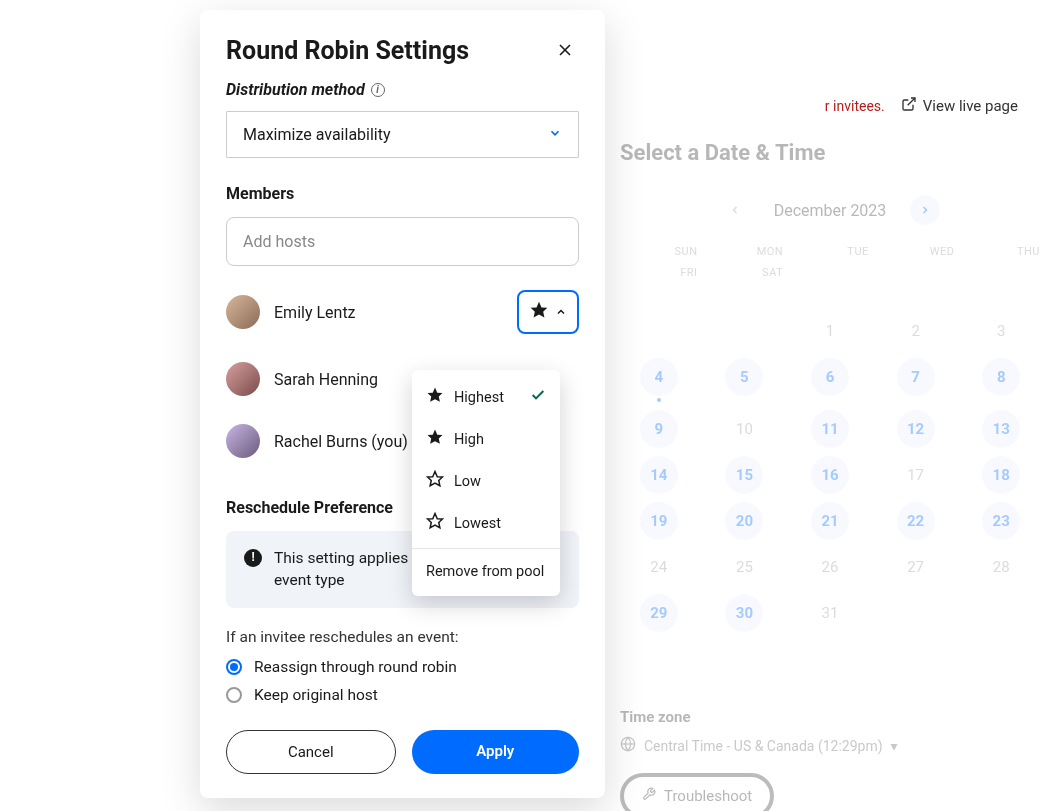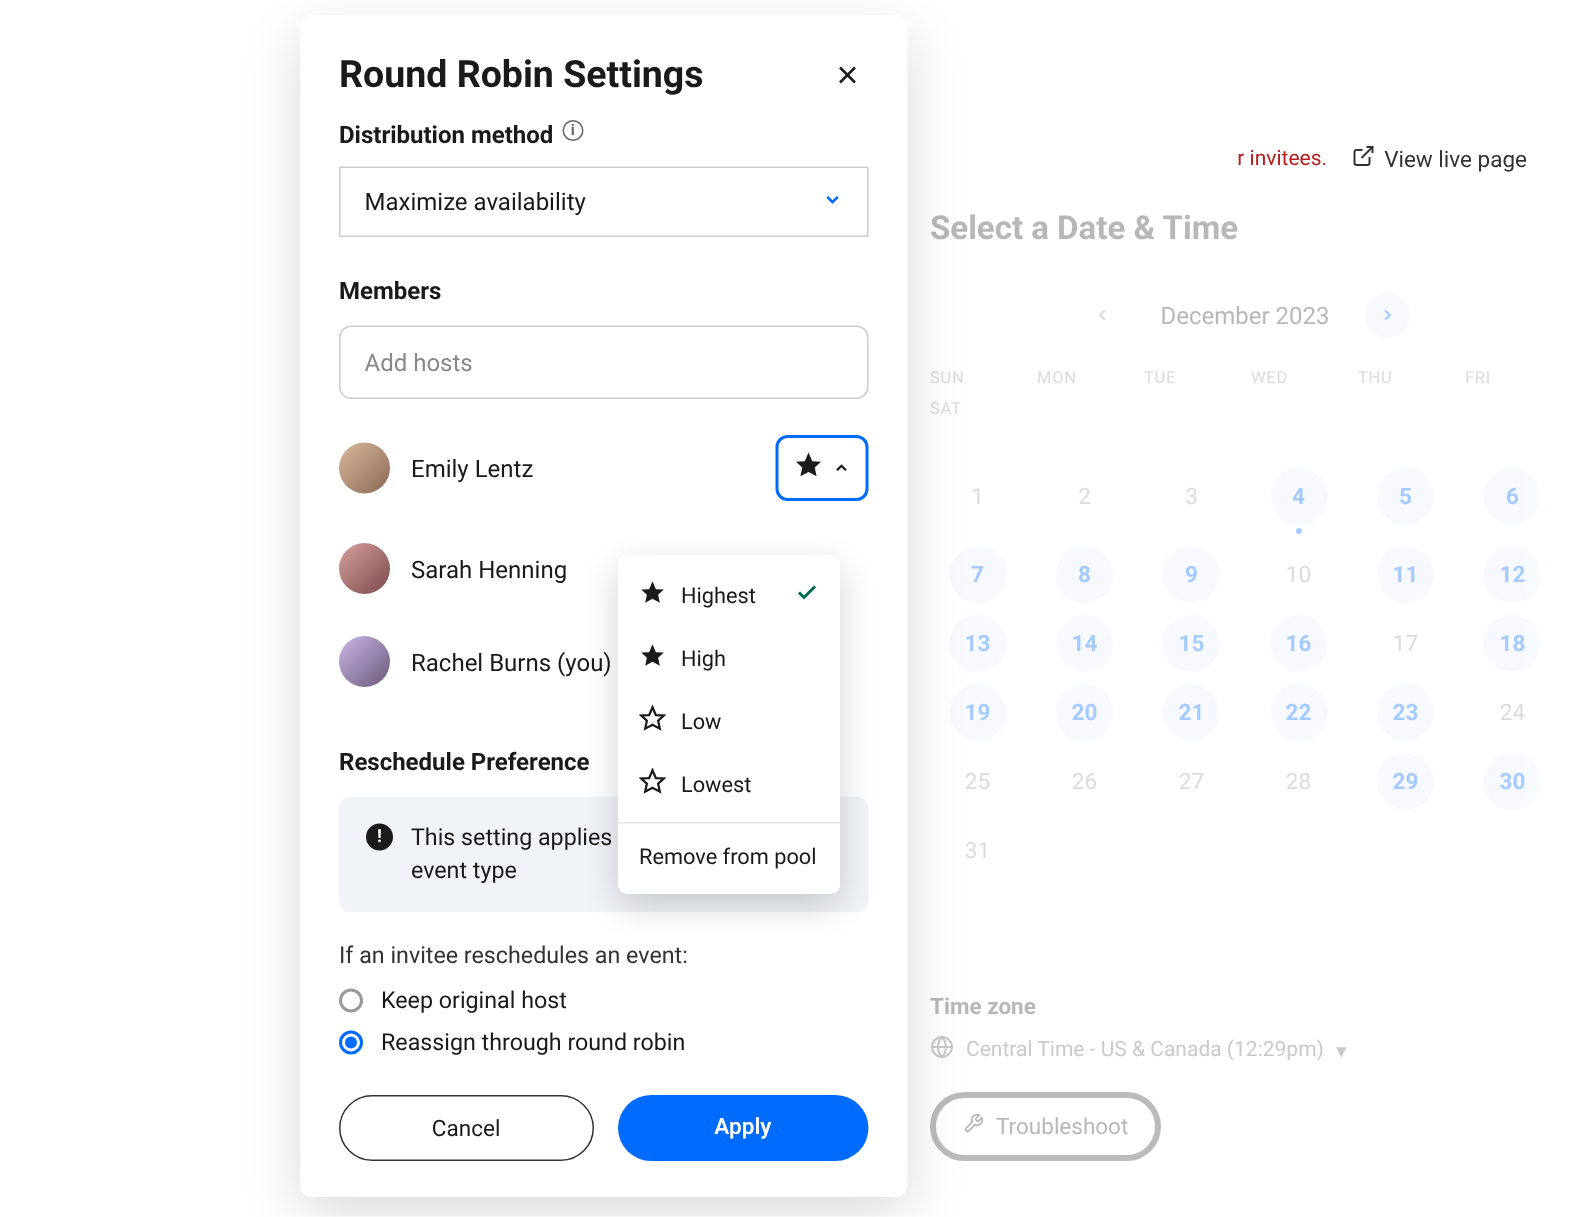--- a/index.html
+++ b/index.html
@@ -41,21 +41,21 @@
       left: 620px;
       width: 420px;
       opacity: 0.35;
       pointer-events: none;
     }
     .select-date-title { font-size: 22px; font-weight: 700; color: #333; margin-bottom: 30px; }
     .cal-nav { display: flex; align-items: center; justify-content: center; gap: 24px; margin-bottom: 20px; }
     .cal-chev { width: 30px; height: 30px; display:flex; align-items:center; justify-content:center; }
     .cal-chev.next { background: #e9f0ff; border-radius: 50%; }
     .cal-month { font-size: 16px; color: #333; }
-    .cal-grid { display: grid; grid-template-columns: repeat(6, 1fr); gap: 8px; text-align: left; }
+    .cal-grid { display: grid; grid-template-columns: repeat(5, 1fr); gap: 8px; text-align: right; }
     .cal-dow { font-size: 11px; color: #999; letter-spacing: 0.5px; }
     .cal-day { width: 38px; height: 38px; display: flex; align-items:center; justify-content:center; border-radius: 50%; font-size: 15px; color: #999; margin: 0 auto; }
     .cal-day.avail { background: #e9f0ff; color: #006bff; font-weight: 700; }
     .cal-today-dot { width:4px; height:4px; background:#006bff; border-radius:50%; margin: 2px auto 0; }
     .tz-section { margin-top: 30px; }
     .tz-title { font-weight: 700; font-size: 15px; margin-bottom: 10px; color: #333; }
     .tz-row { display: flex; align-items: center; gap: 8px; color: #666; font-size: 14px; }
     .troubleshoot-btn { margin-top: 18px; border: 4px solid #404040; border-radius: 24px; padding: 10px 18px; display: inline-flex; align-items:center; gap: 8px; color: #333; font-size: 15px; }
 
     .modal {
@@ -64,21 +64,21 @@
       left: 200px;
       width: 405px;
       background: #fff;
       border-radius: 8px;
       box-shadow: 0 12px 40px rgba(0,0,0,0.15);
       padding: 26px 26px 24px 26px;
     }
     .modal-header { display:flex; align-items:flex-start; justify-content:space-between; }
     .modal-title { font-size: 25px; font-weight: 700; }
     .close-x { cursor:pointer; padding:4px; }
-    .sub-label { display:flex; align-items:flex-start; gap: 6px; font-weight:700; font-size:16px; margin-top: 12px; }
+    .sub-label { display:flex; align-items:center; gap: 6px; font-weight:700; font-size:16px; margin-top: 12px; font-style: italic; }
     .info-circle { width:14px; height:14px; border:1.5px solid #666; border-radius:50%; display:inline-flex; align-items:center; justify-content:center; font-size:10px; color:#666; font-weight:700; }
     .select-box {
       margin-top: 12px;
       border: 1px solid #ccc;
       border-radius: 1px;
       padding: 13px 16px;
       display:flex;
       align-items:center;
       justify-content:space-between;
       cursor:pointer;
@@ -421,28 +421,28 @@
   </div>
 
   <div class="section-title">Reschedule Preference</div>
   <div class="notice-box">
     <div class="notice-icon">!</div>
     <div>This setting applies to all hosts of this event type</div>
   </div>
   <div class="section-desc" style="margin-top:18px;">If an invitee reschedules an event:</div>
 
   <div class="radio-row">
-    <span class="radio unchecked"></span>
-    <span>Keep original host</span>
-  </div>
-  <div class="radio-row">
     <span class="radio">
         <span class="dot"></span>
       </span>
     <span>Reassign through round robin</span>
+  </div>
+  <div class="radio-row">
+    <span class="radio unchecked"></span>
+    <span>Keep original host</span>
   </div>
 
   <div class="footer-buttons">
     <div class="btn btn-outline">Cancel</div>
     <div class="btn btn-primary">Apply</div>
   </div>
 </div>
 
 <div class="dropdown-menu">
   <div id="priority-items">

